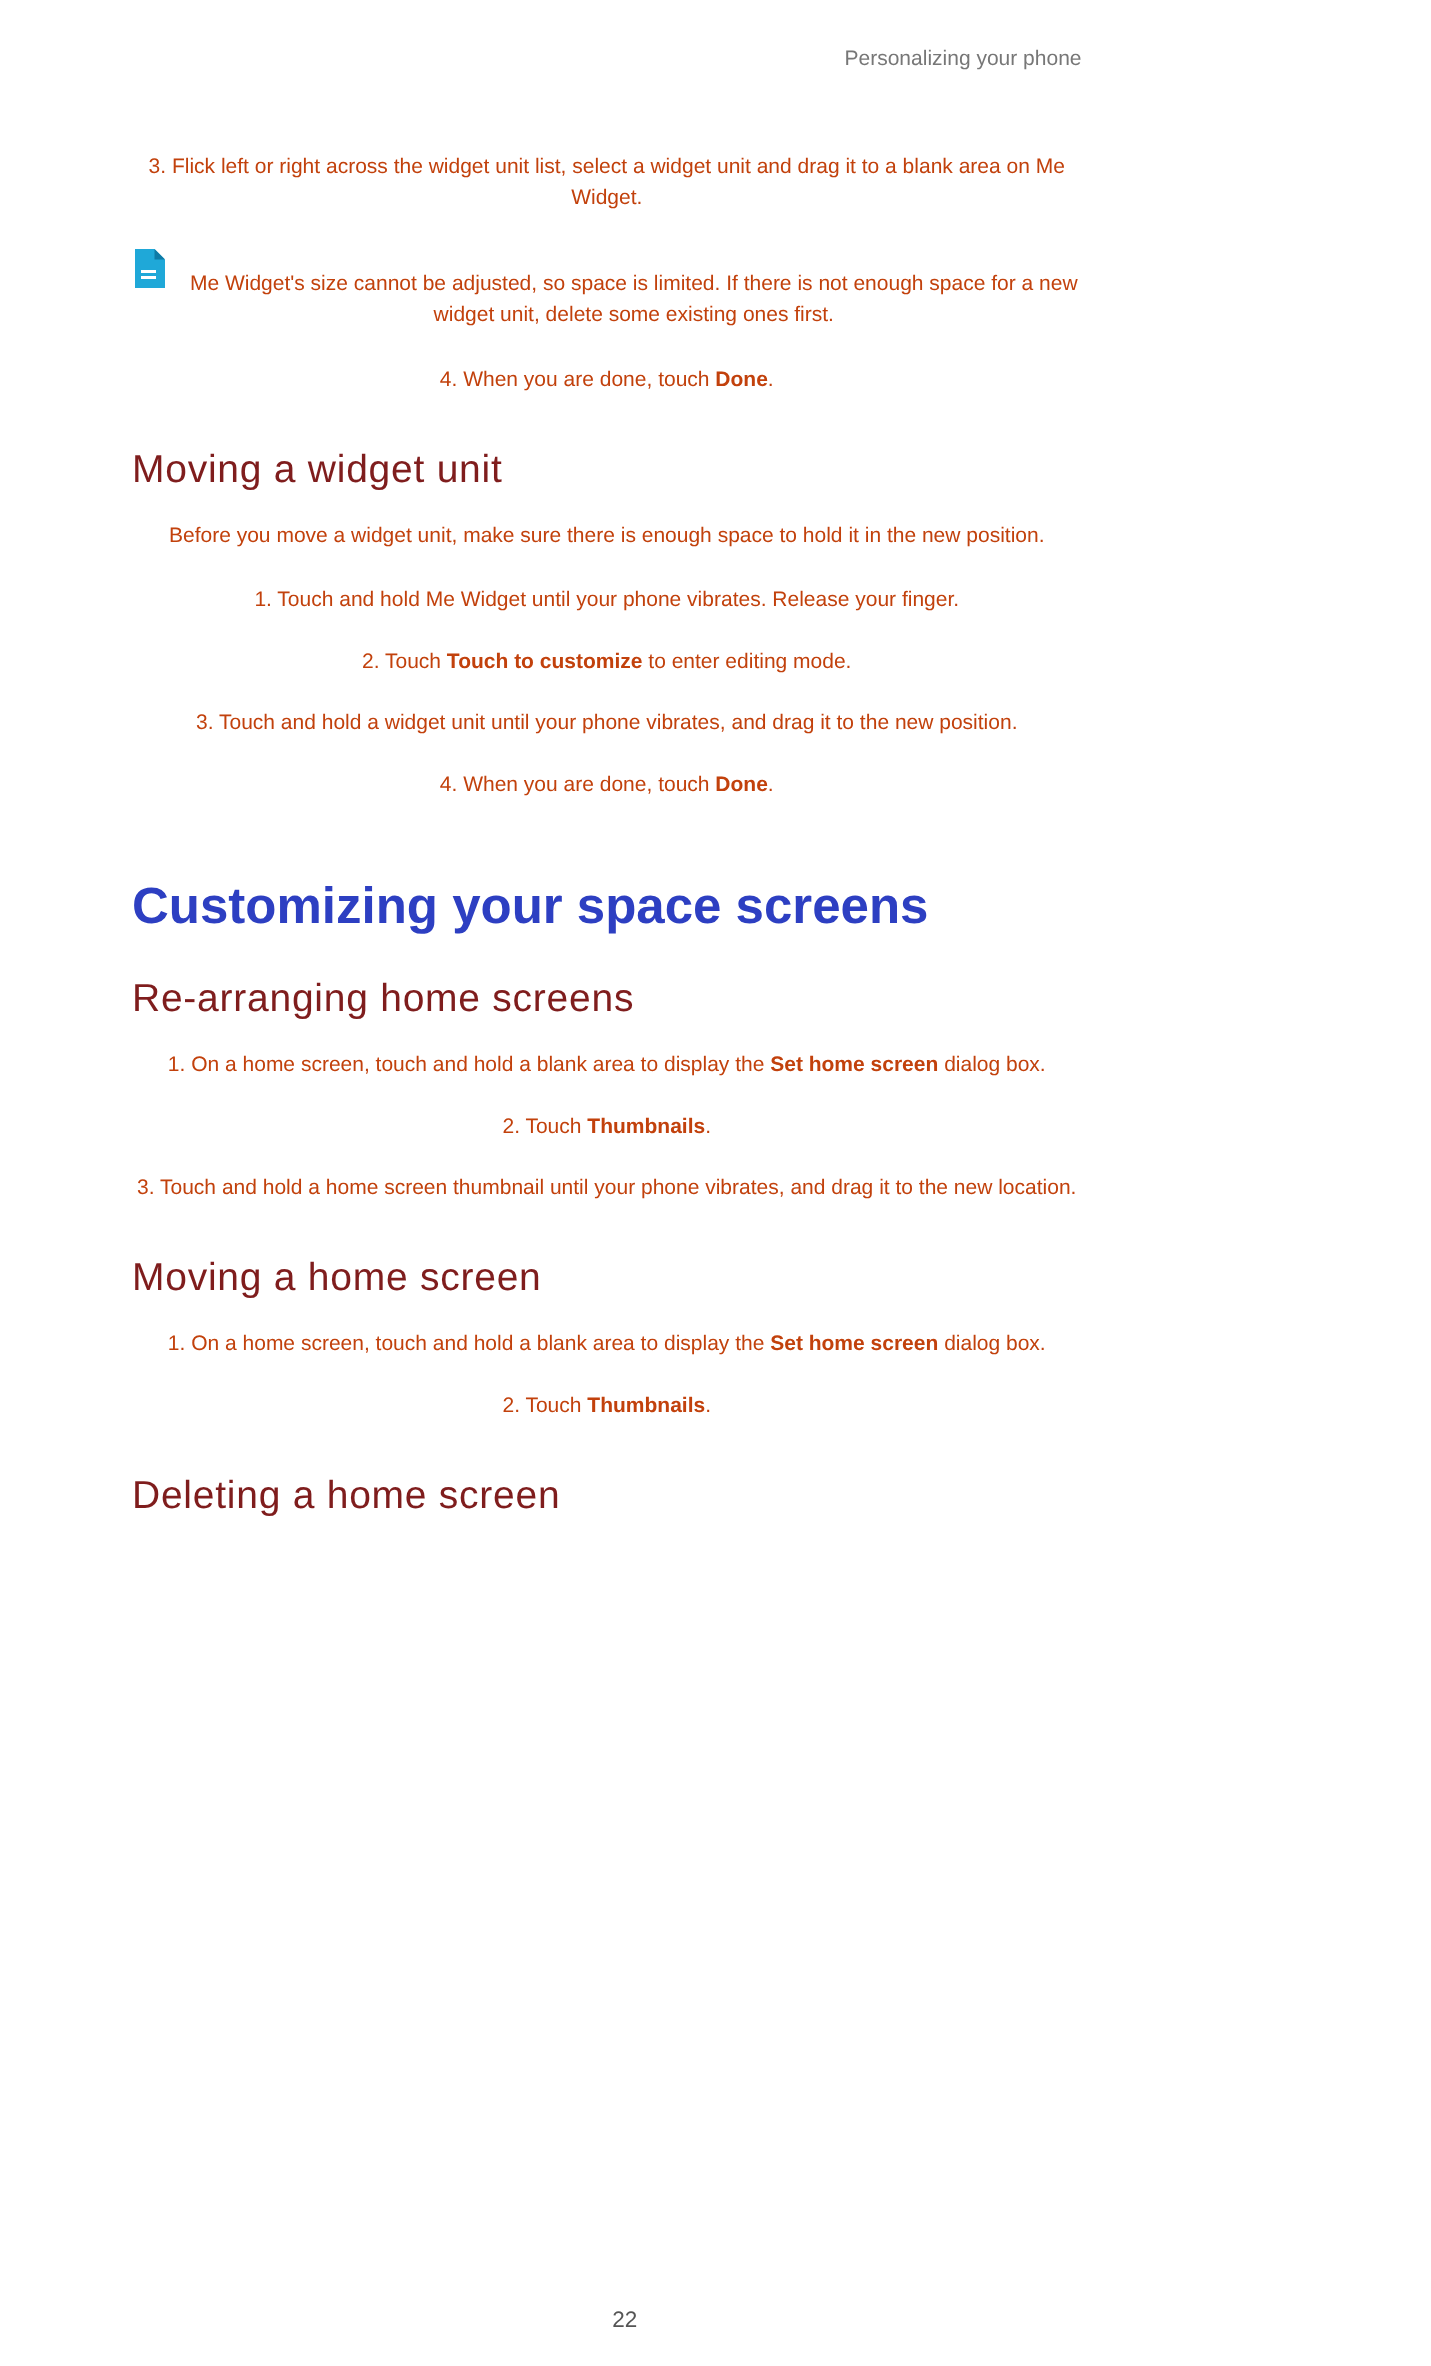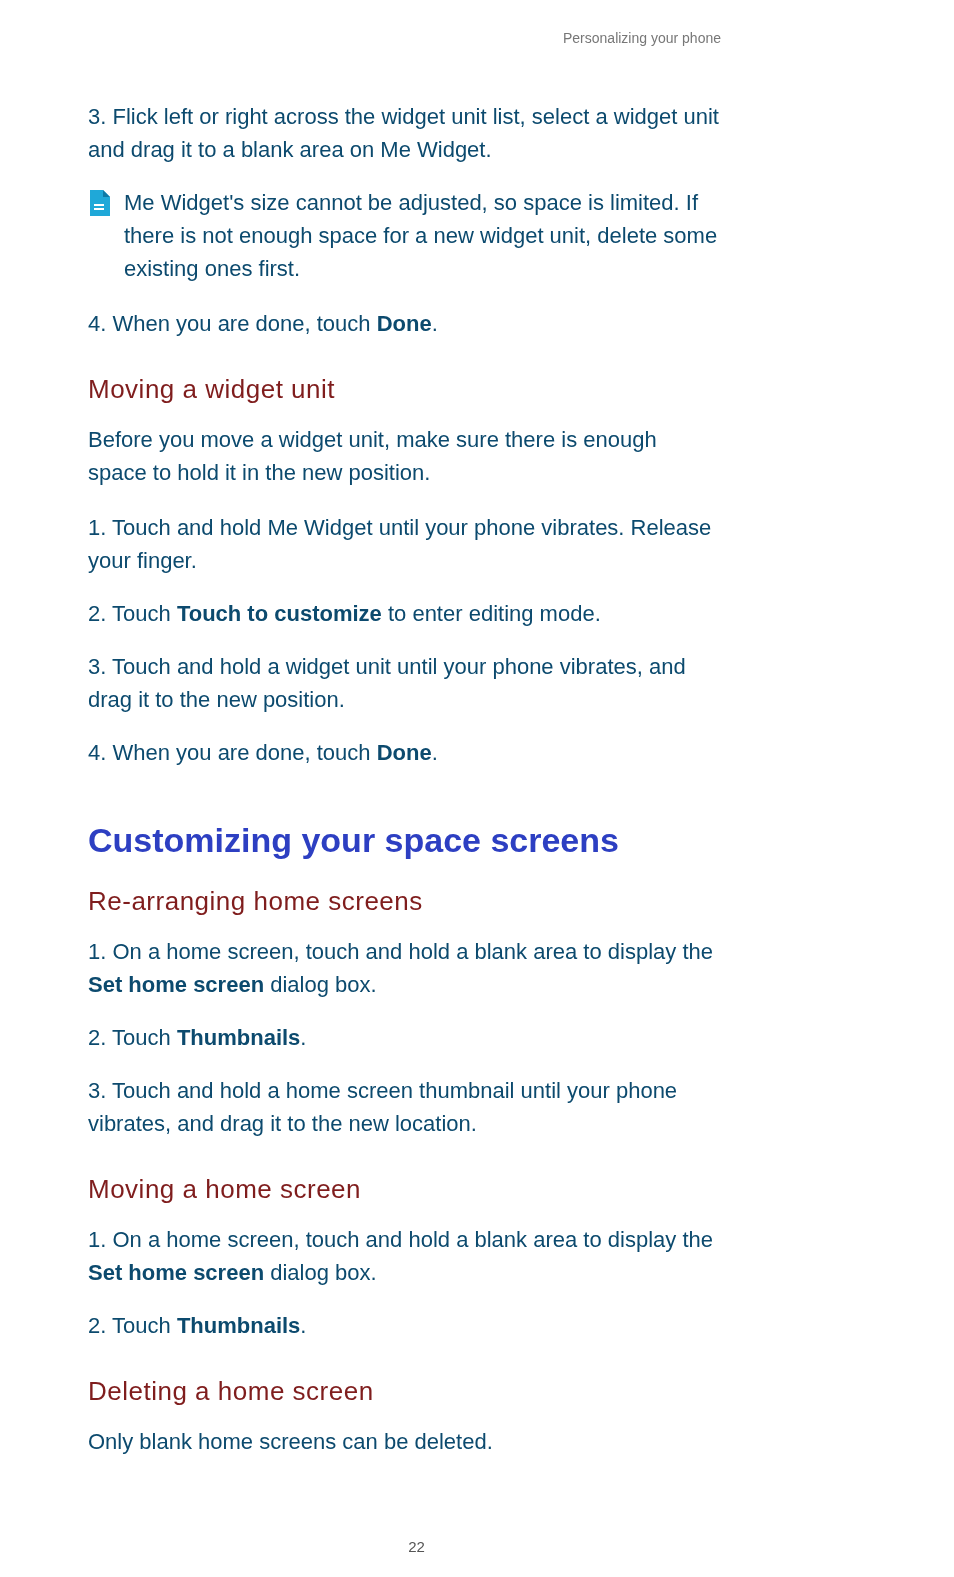--- a/index.html
+++ b/index.html
@@ -16,41 +16,43 @@
     padding: 30px 88px 40px 88px;
     position: relative;
   }
   .hdr {
     text-align: right;
     font-size: 14px;
     color: #777;
     margin-bottom: 54px;
   }
   .body-text {
-    font-size: 22px;
+    font-size: 14px;
     line-height: 1.5;
-    color: #0c4a6e;
+    color: #c2410c;
+    text-align: center;
   }
   .step {
     margin: 0 0 20px 0;
   }
   .note-row {
     display: flex;
     align-items: flex-start;
     gap: 14px;
     margin: 6px 0 22px 0;
   }
   .note-icon {
     width: 22px;
     height: 26px;
     flex: 0 0 auto;
     margin-top: 4px;
   }
   .note-text {
     flex: 1 1 auto;
+    margin-top: 16px;
   }
   h3.sub {
     font-size: 26px;
     font-weight: 400;
     color: #7f1d1d;
     margin: 34px 0 18px 0;
     letter-spacing: 0.5px;
   }
   h2.main {
     font-size: 34px;
@@ -147,16 +149,15 @@
     <span>1. </span><span>On a home screen, touch and hold a blank area to display the </span><b>Set home screen</b><span> dialog box.</span>
   </div>
 
   <div class="body-text step">
     <span>2. </span><span>Touch </span><b>Thumbnails</b><span>.</span>
   </div>
 
 
   <h3 class="sub">Deleting a home screen</h3>
 
-  <p class="body-text para">Only blank home screens can be deleted.</p>
 
   <div class="pagenum">22</div>
 </div>
 
 </body></html>

